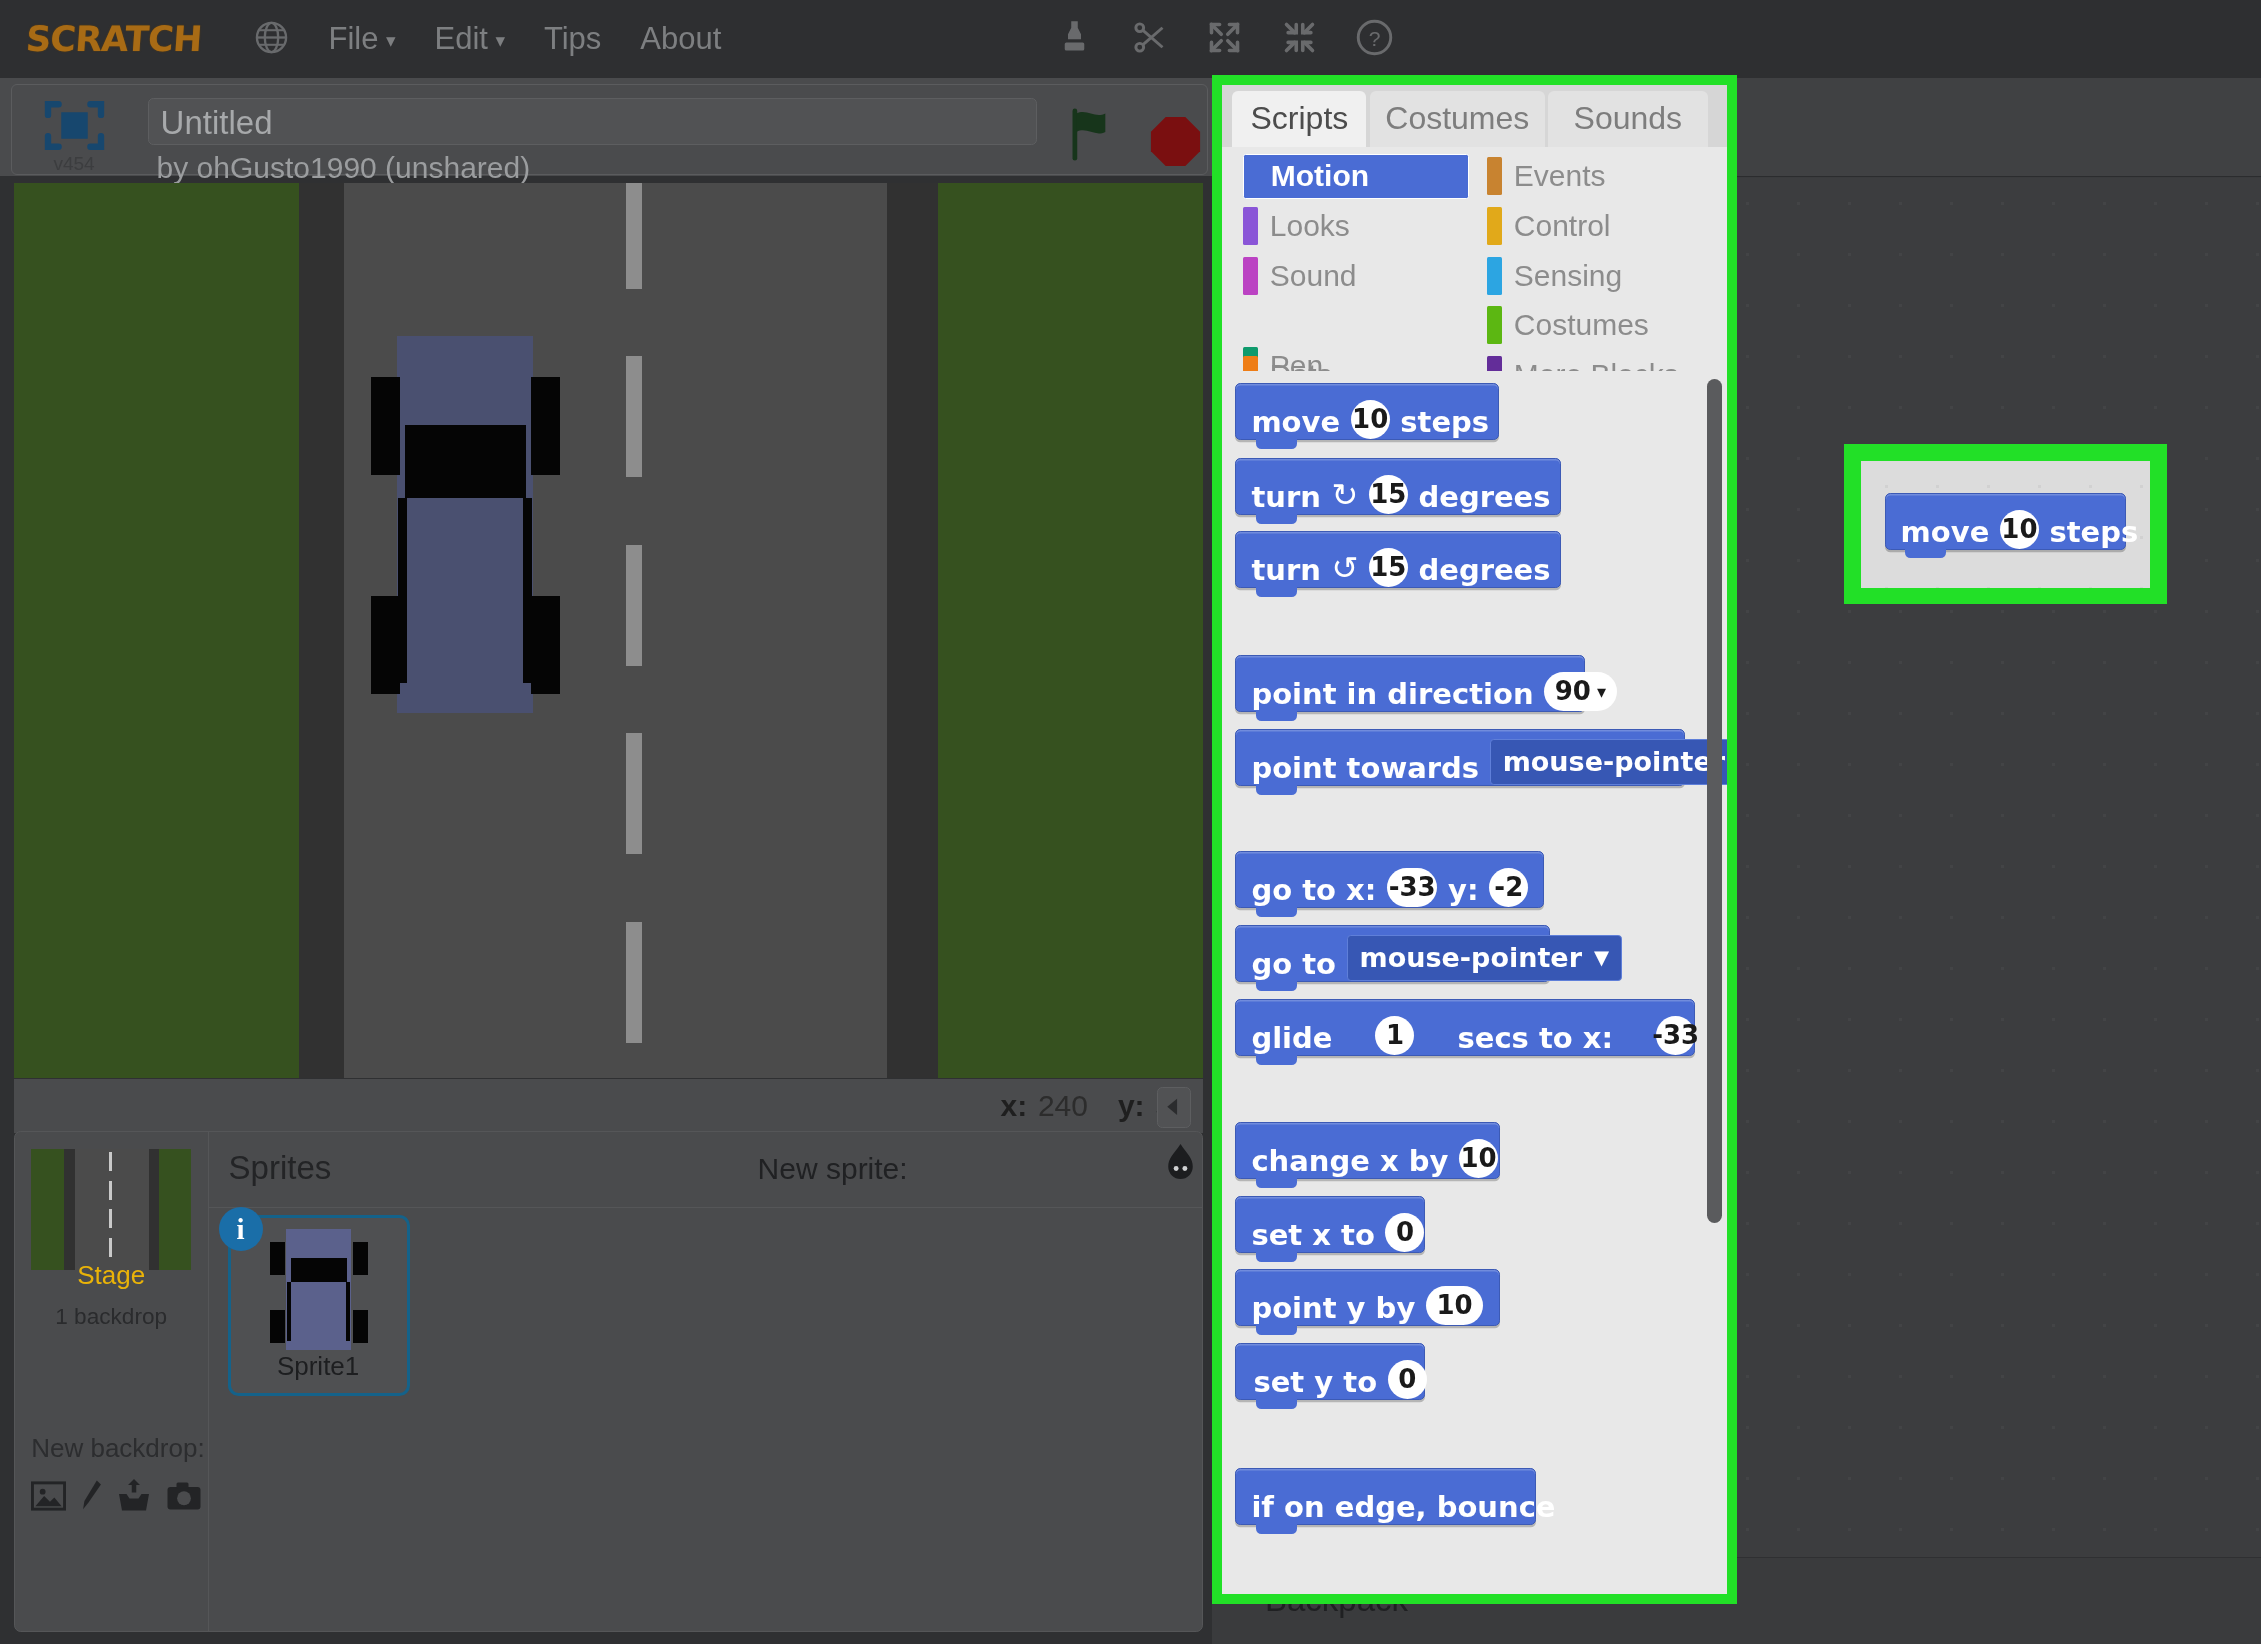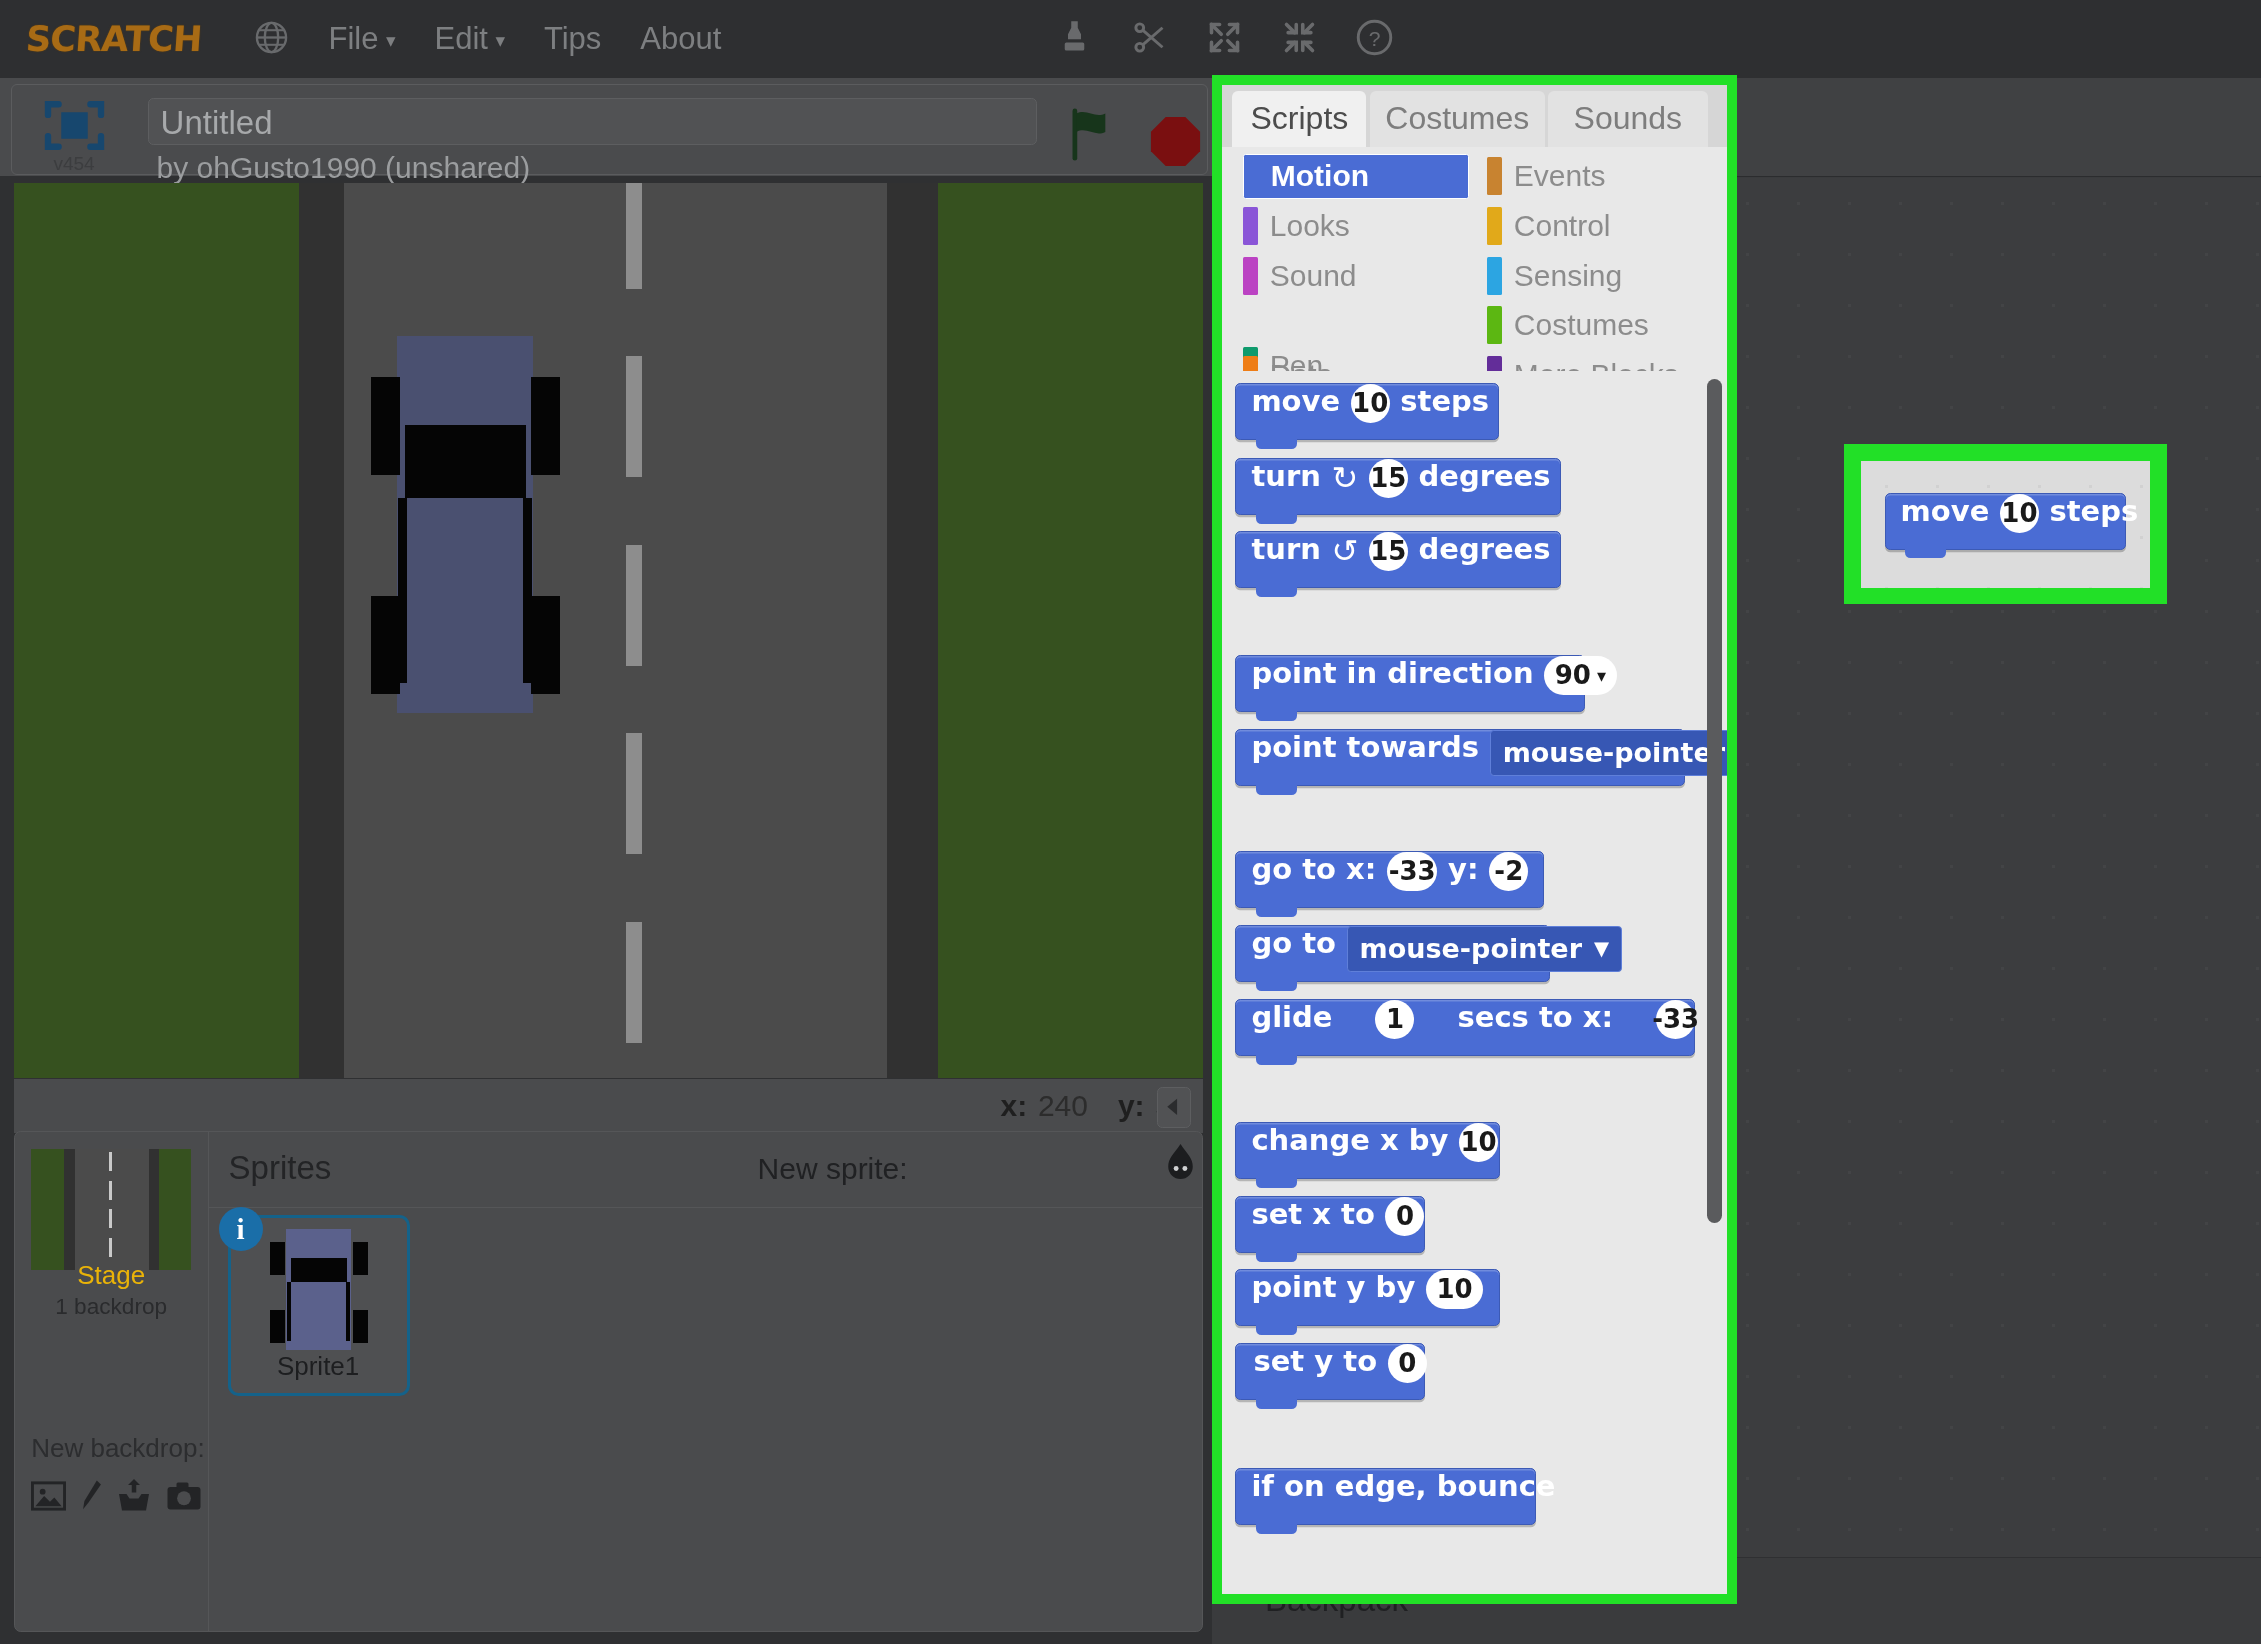--- a/index.html
+++ b/index.html
@@ -93,21 +93,21 @@
   #spriteshdr .title{position:absolute;left:21px;top:16.6px;font-size:33px;color:#232426;}
   #spriteshdr .newsprite{position:absolute;left:550px;top:19.6px;font-size:30px;color:#202123;}
   #spriteshdr .icons{position:absolute;left:953px;top:12px;display:flex;gap:22.6px;align-items:center;}
   #leftcol{
     position:absolute;left:0px;top:0px;width:193px;height:500px;
     border-right:0.8px solid #555658;
   }
   #stagethumb{position:absolute;left:16.6px;top:16.6px;width:160px;height:160px;}
   #stagethumb .mini{position:absolute;left:0;top:0;width:160px;height:121px;overflow:hidden;background:#313131;}
   #stagethumb .mlabel{position:absolute;top:111px;width:160px;text-align:center;font-size:26px;color:#eab308;}
-  #stagethumb .msub{position:absolute;top:145px;width:160px;text-align:center;font-size:22.6px;color:#2a2b2d;}
+  #stagethumb .msub{position:absolute;top:155px;width:160px;text-align:center;font-size:22.6px;color:#2a2b2d;}
   #newbackdrop{position:absolute;left:16.6px;top:301px;width:166px;}
   #newbackdrop .lbl{font-size:26px;color:#2c2d2f;white-space:nowrap;}
   #newbackdrop .icons{display:flex;gap:13.6px;margin-top:15px;align-items:center;}
   #sprite1{
     position:absolute;left:213px;top:83px;width:182px;height:181px;
     border:3.8px solid #14628a;border-radius:10.6px;background:#4f5052;box-sizing:border-box;
   }
   #sprite1 .thumb{position:absolute;left:39px;top:10.6px;width:98px;height:121px;}
   #sprite1 .slabel{position:absolute;top:133px;width:175px;text-align:center;font-size:26px;color:#1d1e20;}
   #sprite1 .ibadge{
@@ -154,21 +154,21 @@
   .cat.sel{background:#4a6cd4;border:1.5px solid #ffffff;box-sizing:border-box;border-radius:2.3px;}
   .cat.sel .cname{color:#ffffff;font-weight:bold;}
   .cat.sel .swatch{background:transparent;}
   
   #blocklist{position:absolute;left:0;top:286px;width:505px;height:1223px;background:#e8e8e8;overflow:hidden;}
   #pscroll{position:absolute;right:4.5px;top:294px;width:15px;height:844px;background:#5a5b5d;border-radius:7.5px;}
   
   .sblock{
     position:absolute;background:#4a6cd4;color:#ffffff;
     font-family:"DejaVu Sans", sans-serif;font-weight:bold;font-size:29px;
-    display:flex;align-items:flex-start;height:57px;border-radius:5.3px;
+    display:flex;align-items:flex-end;height:57px;border-radius:5.3px;
     padding:0 15px;box-sizing:border-box;white-space:nowrap;gap:10.6px;
     box-shadow:0 2.3px 0 rgba(0,0,0,.22), inset 0 1.5px 0 rgba(255,255,255,.22);
     border:1.5px solid #3c5ab5;
   }
   .sblock .notch{
     position:absolute;left:19.6px;bottom:-9.8px;width:41px;height:9.8px;background:#4a6cd4;
     border-bottom-left-radius:5.3px;border-bottom-right-radius:5.3px;
   }
   .numin{
     background:#ffffff;color:#1a1a1a;border-radius:753px;

